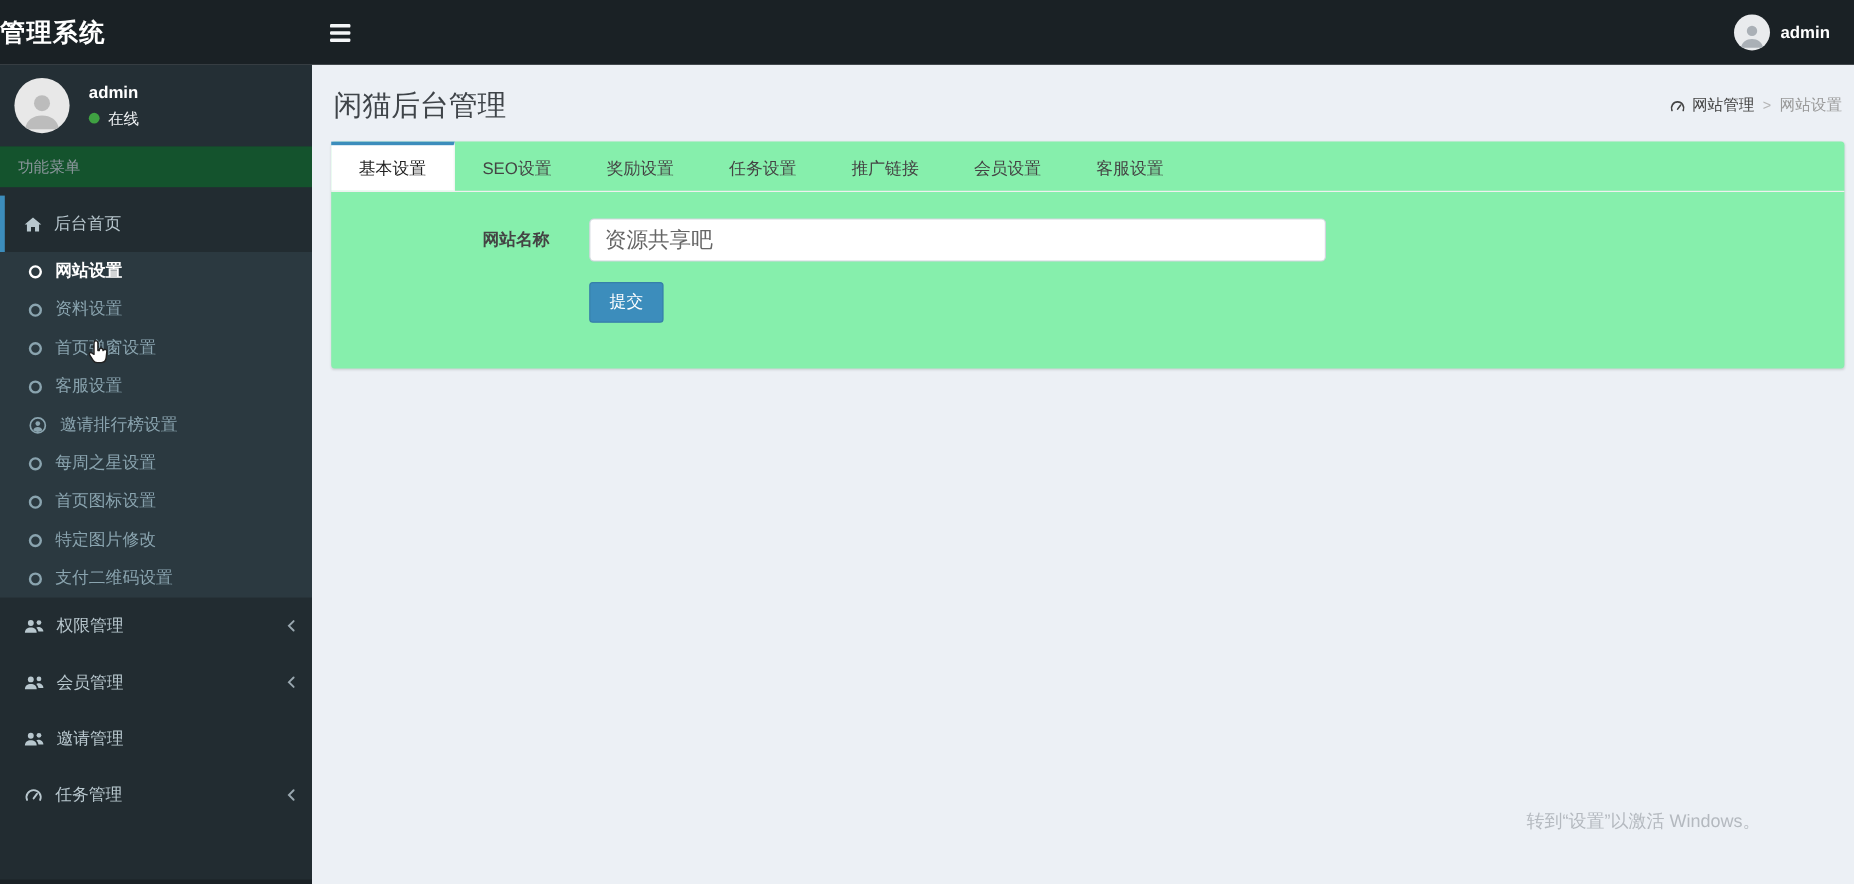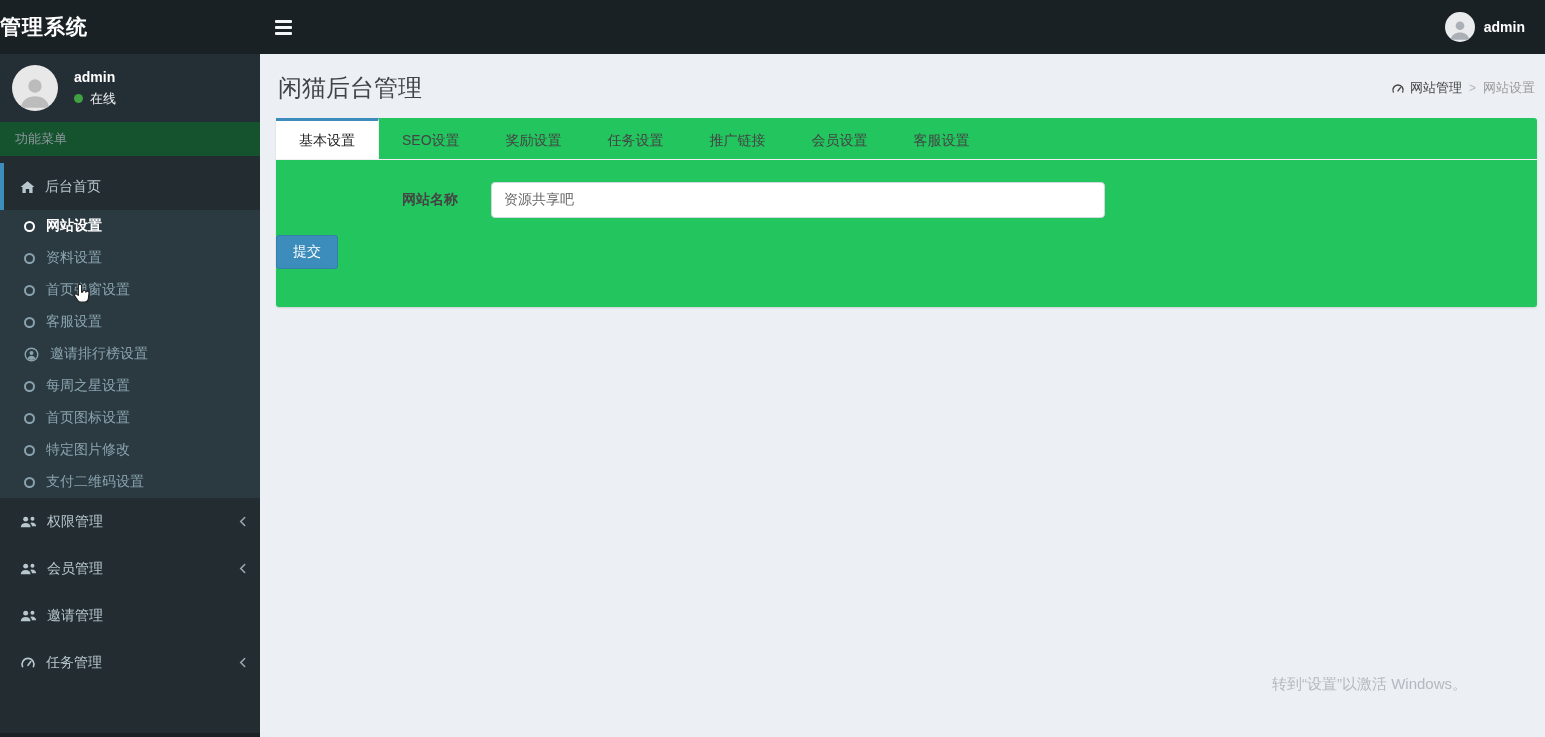--- a/index.html
+++ b/index.html
@@ -47,30 +47,30 @@
 
   
   .content { flex:1; position:relative; }
   .content-header { height:64px; display:flex; align-items:center; justify-content:space-between; padding:4px 10px 0 18px;text-align:right; }
   .page-title { font-size:24px; font-weight:500; color:#3f4449; }
   .breadcrumb { display:flex; align-items:center; gap:7px; font-size:13px; color:#444; }
   .breadcrumb .crumb-link { display:flex; align-items:center; gap:5px; cursor:pointer; color:#444; }
   .breadcrumb .sep { color:#b5b5b5; font-size:12px; }
   .breadcrumb .current { color:#999; }
 
-  .card { margin:0 8px 0 16px; background:#22c55e; border-radius:3px; box-shadow:0 1px 2px rgba(0,0,0,.13); }
+  .card { margin:0 8px 0 16px; background:#86efac; border-radius:3px; box-shadow:0 1px 2px rgba(0,0,0,.13); }
   .tabbar { display:flex; border-bottom:1px solid #f0f0f0; height:42px; }
   .tab { padding:0 23px; line-height:38px; border-top:3px solid transparent; color:#444; cursor:pointer; background:transparent; border-left:none; border-right:none; border-bottom:none; font-size:14px; font-family:inherit; }
   .tab.active { border-top-color:#3c8dbc; color:#222; border-right:1px solid #f4f4f4; background:#fff; }
 
   .card-body { padding:22px 0 38px; }
   .form-row { display:flex; align-items:center; }
   .form-label { width:215px; padding-right:33px; text-align:right; font-weight:bold; color:#444; font-size:14px; }
-  .text-input { width:614px; height:36px; border:1px solid #d2d6de; border-radius:4px; padding:0 12px; font-size:14px; color:#666; font-family:Liberation Sans, sans-serif; outline:none; }
-  .submit-row { margin-top:17px; }
+  .text-input { width:614px; height:36px; border:1px solid #d2d6de; border-radius:4px; padding:0 12px; font-size:18px; color:#666; font-family:Liberation Sans, sans-serif; outline:none; }
+  .submit-row { margin-left:215px; margin-top:17px; }
   .submit-btn { width:62px; height:34px; background:#3c8dbc; border:1px solid #367fa9; border-radius:3px; color:#fff; font-size:14px; cursor:pointer; font-family:inherit; }
 
   
   .watermark { position:absolute; left:1272px; top:672px; color:#b4b9bf; }
   .watermark .wm1 { font-size:23px; }
   .watermark .wm2 { font-size:15px; margin-top:3px; }
 
   
   .cursor { position:absolute; left:70px; top:281px; z-index:50; pointer-events:none; }
 </style>

